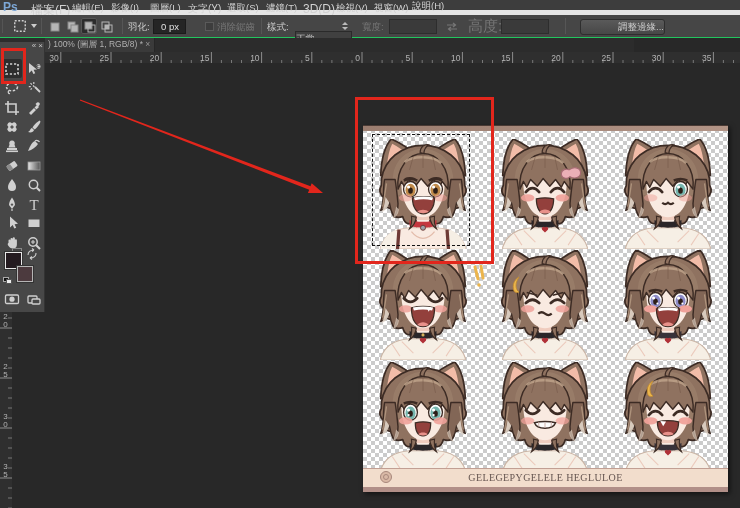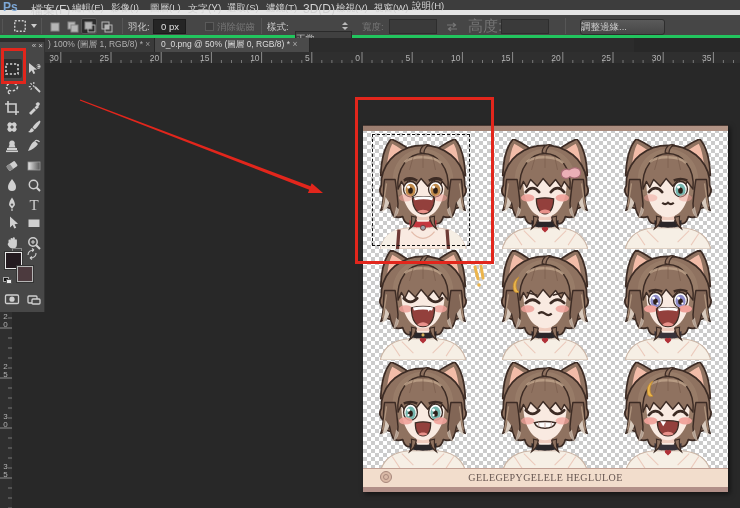--- a/index.html
+++ b/index.html
@@ -12,21 +12,21 @@
     <div style="position:absolute;left:111px;top:2px;font-size:9.5px;color:#d2d2d2;white-space:nowrap">影像(I)</div>
     <div style="position:absolute;left:150px;top:2px;font-size:9.5px;color:#d2d2d2;white-space:nowrap">圖層(L)</div>
     <div style="position:absolute;left:188px;top:2px;font-size:10px;color:#d2d2d2;white-space:nowrap">文字(Y)</div>
     <div style="position:absolute;left:227px;top:2px;font-size:9.5px;color:#d2d2d2;white-space:nowrap">選取(S)</div>
     <div style="position:absolute;left:266px;top:2px;font-size:9.5px;color:#d2d2d2;white-space:nowrap">濾鏡(T)</div>
     <div style="position:absolute;left:303px;top:2px;font-size:12px;color:#d2d2d2;white-space:nowrap">3D(D)</div>
     <div style="position:absolute;left:336px;top:2px;font-size:9.5px;color:#d2d2d2;white-space:nowrap">檢視(V)</div>
     <div style="position:absolute;left:374px;top:2px;font-size:9.5px;color:#d2d2d2;white-space:nowrap">視窗(W)</div>
     <div style="position:absolute;left:412px;top:0;font-size:9.5px;color:#d2d2d2;white-space:nowrap">說明(H)</div>
   </div>
-<div style="position:absolute;left:0;top:15px;width:740px;height:23px;background:#464646;border-bottom:3px solid #22c55e;box-sizing:border-box">
+<div style="position:absolute;left:0;top:15px;width:740px;height:23px;background:#464646;border-bottom:1px solid #22c55e;box-sizing:border-box">
     <div style="position:absolute;left:2px;top:4px;width:1px;height:14px;background:#555"></div>
     <svg style="position:absolute;left:13px;top:4px" width="14" height="14" viewBox="0 0 16 16">
       <rect x="2" y="2" width="12" height="12" fill="none" stroke="#cfcfcf" stroke-width="1.6" stroke-dasharray="2.2 1.8"></rect>
     </svg>
     <div style="position:absolute;left:31px;top:9px;width:0;height:0;border-left:3.5px solid transparent;border-right:3.5px solid transparent;border-top:4px solid #ccc"></div>
     <div style="position:absolute;left:41px;top:3px;width:1px;height:16px;background:#565656"></div>
     <svg style="position:absolute;left:49px;top:6px" width="12" height="12" viewBox="0 0 12 12">
       <rect x="2" y="2" width="8" height="8" fill="#b5b5b5" stroke="#888"></rect>
     </svg>
     <svg style="position:absolute;left:67px;top:6px" width="12" height="12" viewBox="0 0 12 12">
@@ -54,25 +54,24 @@
     <div style="position:absolute;left:342px;top:7px;width:0;height:0;border-left:3px solid transparent;border-right:3px solid transparent;border-bottom:3.5px solid #bbb"></div>
     <div style="position:absolute;left:342px;top:12px;width:0;height:0;border-left:3px solid transparent;border-right:3px solid transparent;border-top:3.5px solid #bbb"></div>
     <div style="position:absolute;left:362px;top:6px;font-size:9.5px;color:#757575">寬度:</div>
     <div style="position:absolute;left:389px;top:4px;width:48px;height:15px;background:#3a3a3a;border:1px solid #2d2d2d;box-sizing:border-box"></div>
     <svg style="position:absolute;left:445px;top:7px" width="14" height="10" viewBox="0 0 14 10">
       <path d="M2 3 h8 M8 1 l2.5 2 -2.5 2 M12 7 H4 M6 5 L3.5 7 6 9" stroke="#777" stroke-width="1.2" fill="none"></path>
     </svg>
     <div style="position:absolute;left:468px;top:2px;font-size:15px;color:#757575">高度:</div>
     <div style="position:absolute;left:501px;top:4px;width:48px;height:15px;background:#3a3a3a;border:1px solid #2d2d2d;box-sizing:border-box"></div>
     <div style="position:absolute;left:565px;top:3px;width:1px;height:16px;background:#565656"></div>
-    <div style="position:absolute;left:580px;top:3.5px;width:85px;height:16px;background:linear-gradient(#5a5a5a,#474747);border:1px solid #2e2e2e;border-radius:3px;box-sizing:border-box;color:#c9c9c9;font-size:9.5px;line-height:13px;text-align:left">調整邊緣...</div>
+    <div style="position:absolute;left:580px;top:3.5px;width:85px;height:16px;background:linear-gradient(#5a5a5a,#474747);border:1px solid #2e2e2e;border-radius:3px;box-sizing:border-box;color:#c9c9c9;font-size:9.5px;line-height:13px;text-align:right">調整邊緣...</div>
   </div>
 <div style="position:absolute;left:0;top:38px;width:634px;height:14px;background:#2c2c2c">
     <div style="position:absolute;left:45px;top:0;width:110px;height:14px;background:#3a3a3a;border-right:1px solid #262626;box-sizing:border-box;color:#b0b0b0;font-size:8.5px;line-height:13px;padding-left:3px;white-space:nowrap;overflow:hidden">) 100% (圖層 1, RGB/8) * <span style="color:#999">×</span></div>
-    <div style="position:absolute;left:155px;top:0;width:155px;height:14px;background:#4a4a4a;border-right:1px solid #262626;box-sizing:border-box;color:#dcdcdc;font-size:8.5px;line-height:13px;padding-left:6px;white-space:nowrap;overflow:hidden">0_0.png @ 50% (圖層 0, RGB/8) * <span style="color:#aaa">×</span></div>
   </div>
 <svg style="position:absolute;left:45px;top:52px" width="695" height="11" viewBox="0 0 695 11" font-family="Liberation Sans, sans-serif">
     <rect width="695" height="11" fill="#2f2f2f"></rect>
     <line x1="5.8" y1="8" x2="5.8" y2="11" stroke="#787878" stroke-width="1"></line>
     <line x1="15.8" y1="0" x2="15.8" y2="11" stroke="#8d8d8d" stroke-width="1"></line>
     <text x="13.8" y="8.5" font-size="8.5" fill="#b4b4b4" text-anchor="end">30</text>
     <line x1="25.8" y1="8" x2="25.8" y2="11" stroke="#787878" stroke-width="1"></line>
     <line x1="35.9" y1="8" x2="35.9" y2="11" stroke="#787878" stroke-width="1"></line>
     <line x1="45.9" y1="8" x2="45.9" y2="11" stroke="#787878" stroke-width="1"></line>
     <line x1="56.0" y1="8" x2="56.0" y2="11" stroke="#787878" stroke-width="1"></line>

